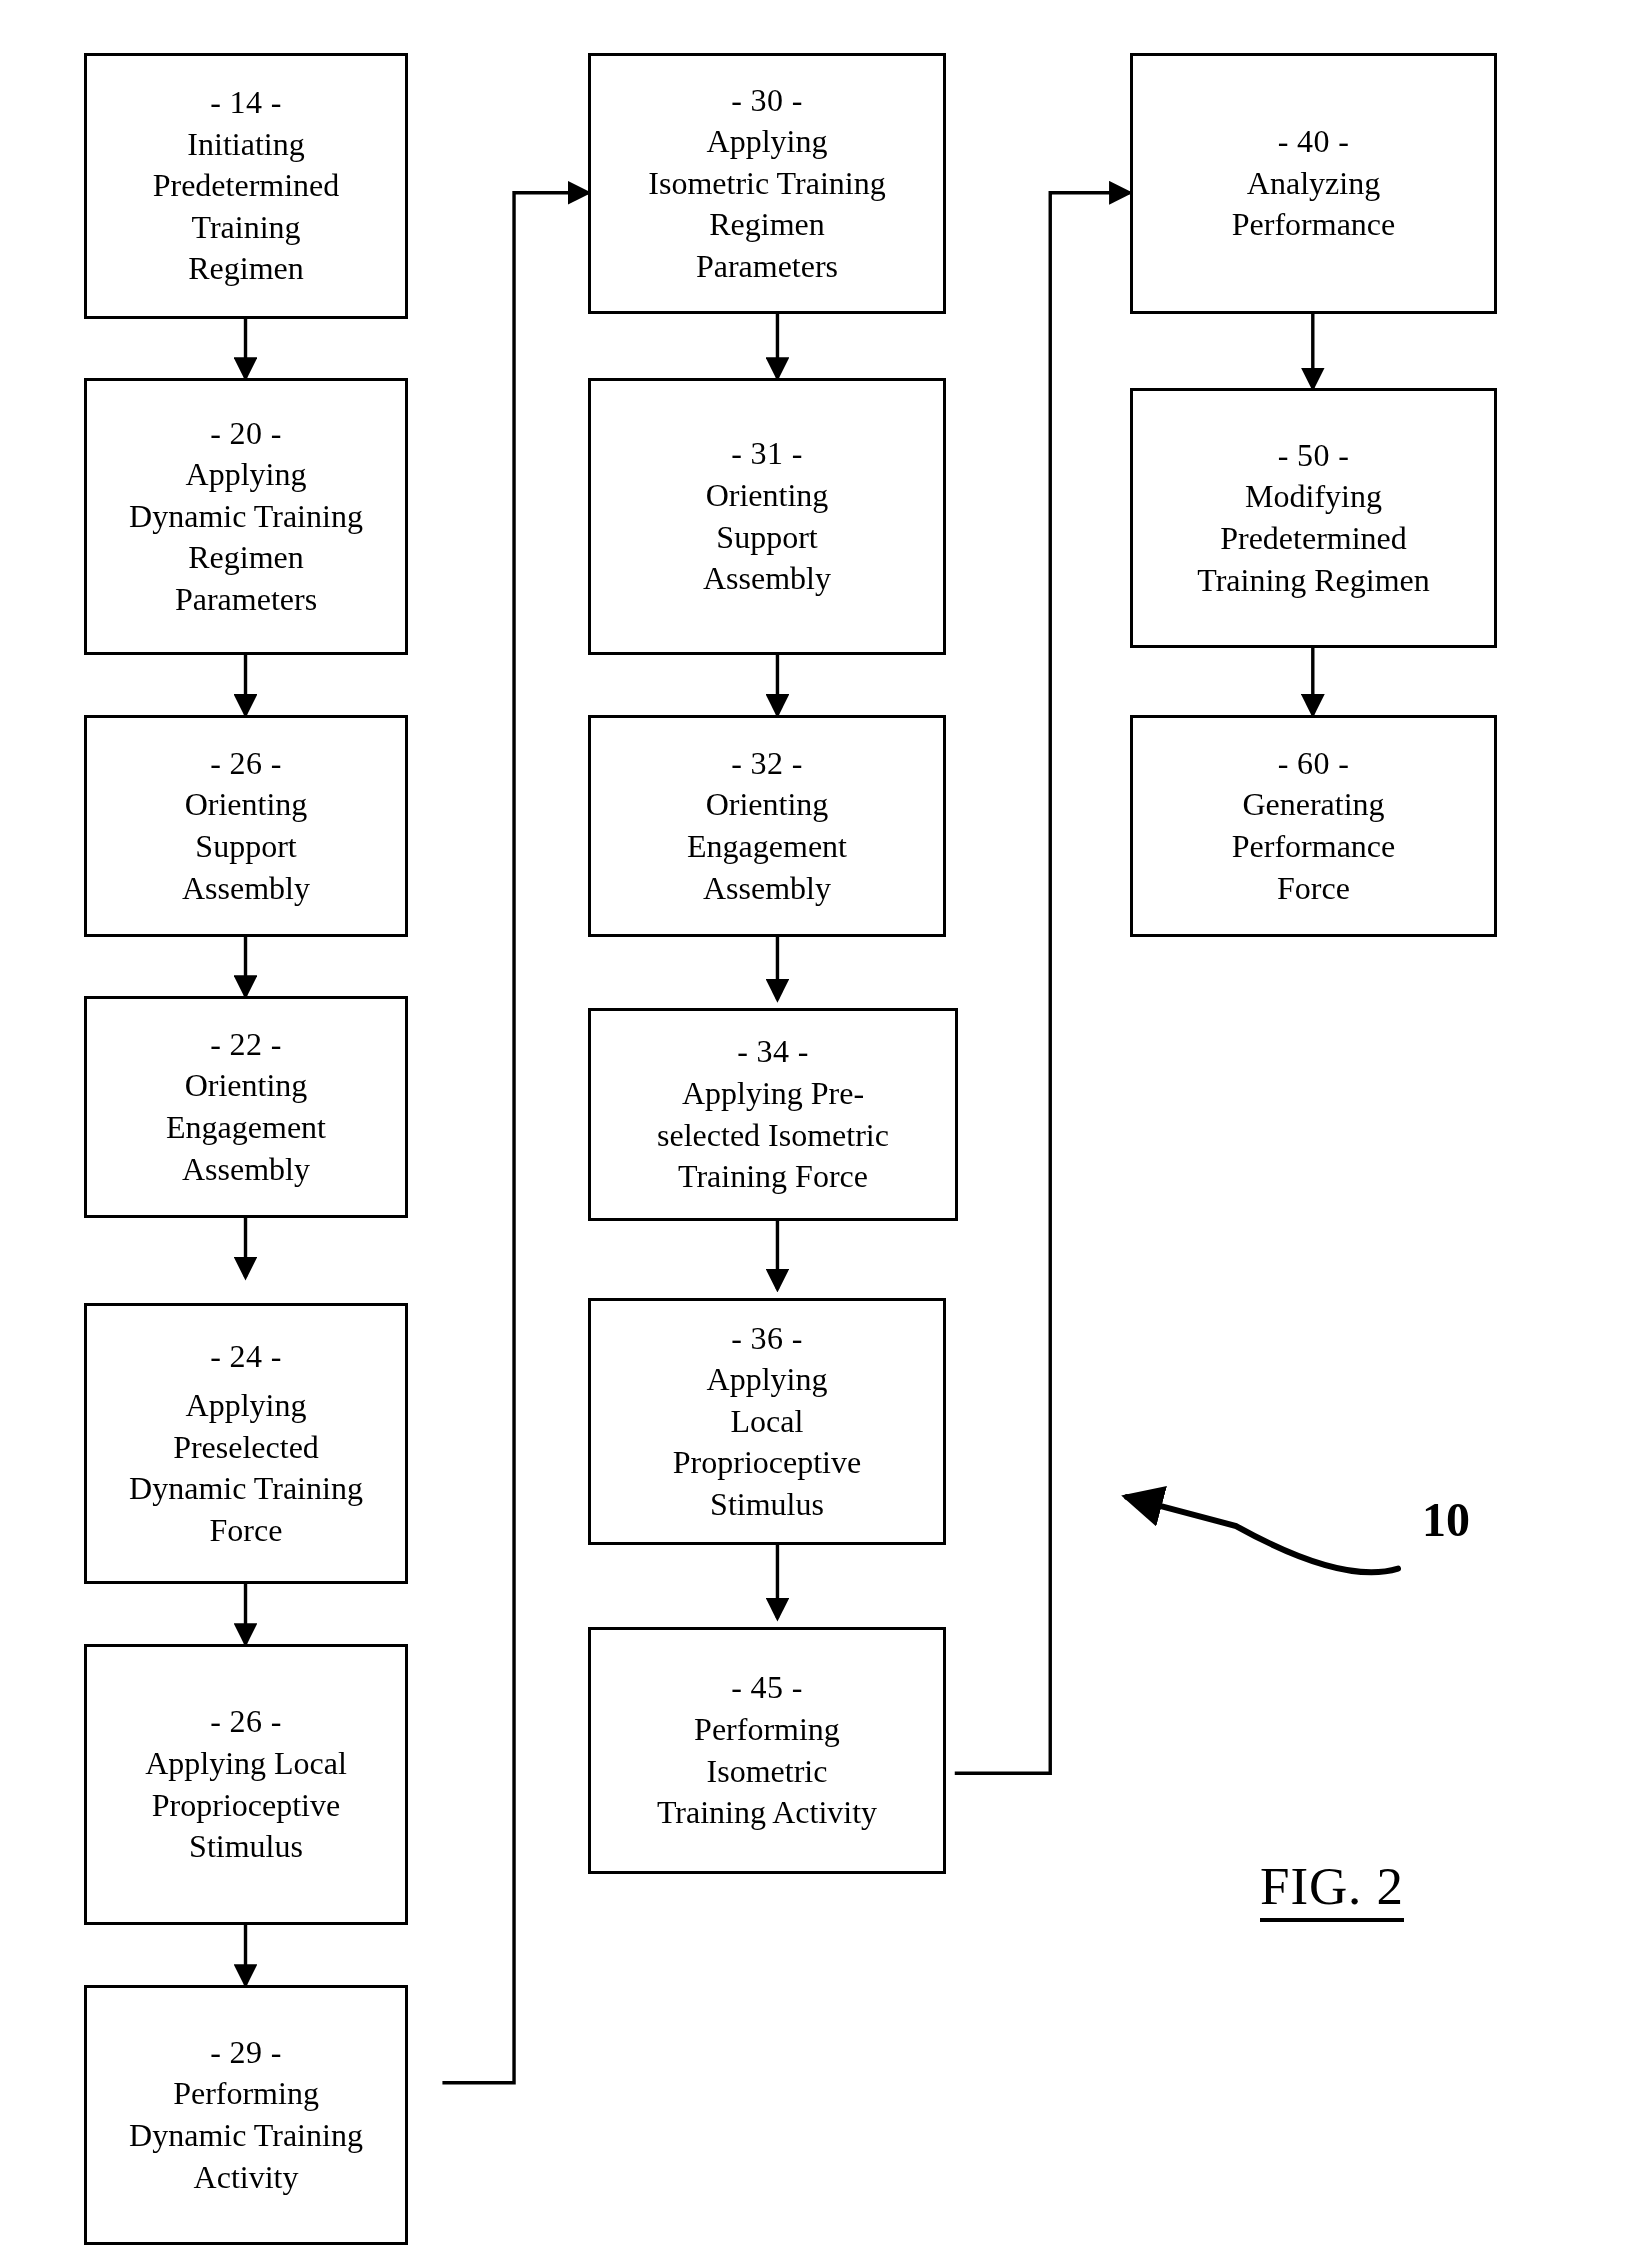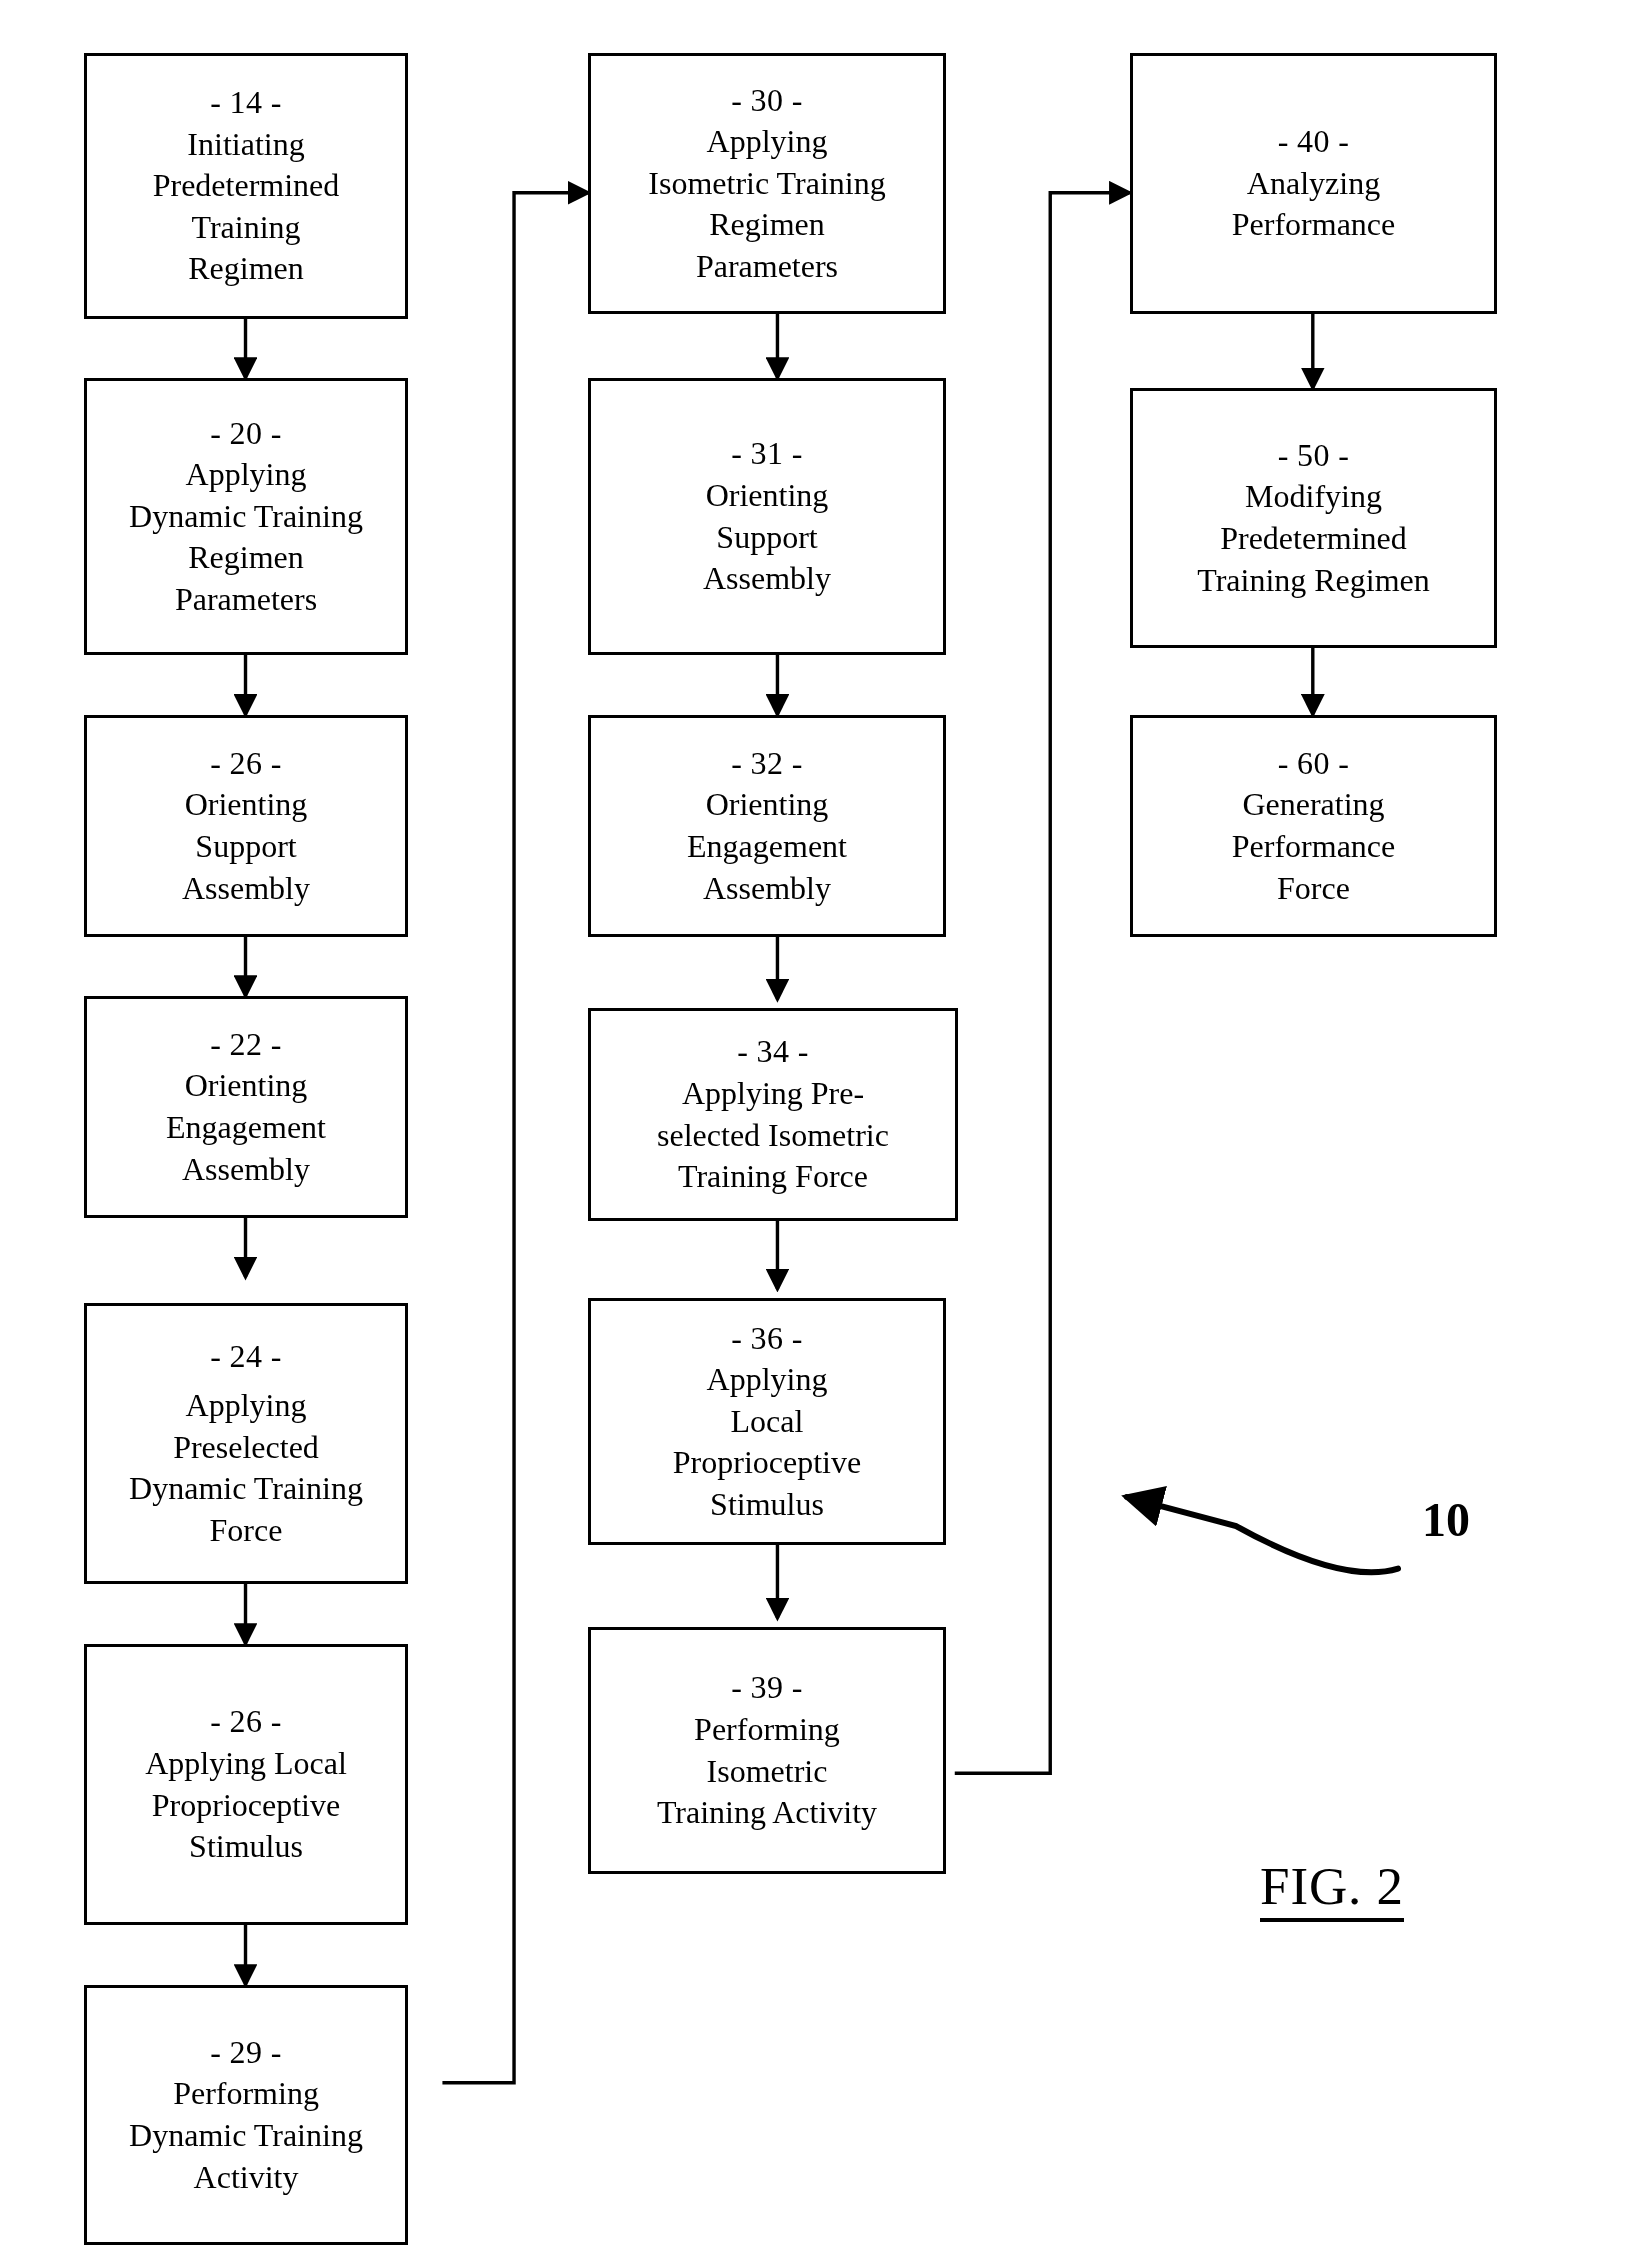--- a/index.html
+++ b/index.html
@@ -193,21 +193,21 @@
 
   <div class="flow-box" style="left:588px; top:1298px; width:358px; height:247px;">
     <span class="box-ref">- 36 -</span>
     <span class="box-label">Applying
 Local
 Proprioceptive
 Stimulus</span>
   </div>
 
   <div class="flow-box" style="left:588px; top:1627px; width:358px; height:247px;">
-    <span class="box-ref">- 39 -</span>
+    <span class="box-ref">- 45 -</span>
     <span class="box-label">Performing
 Isometric
 Training Activity</span>
   </div>
 
   <div class="flow-box" style="left:1130px; top:53px; width:367px; height:261px;">
     <span class="box-ref">- 40 -</span>
     <span class="box-label">Analyzing
 Performance</span>
   </div>

